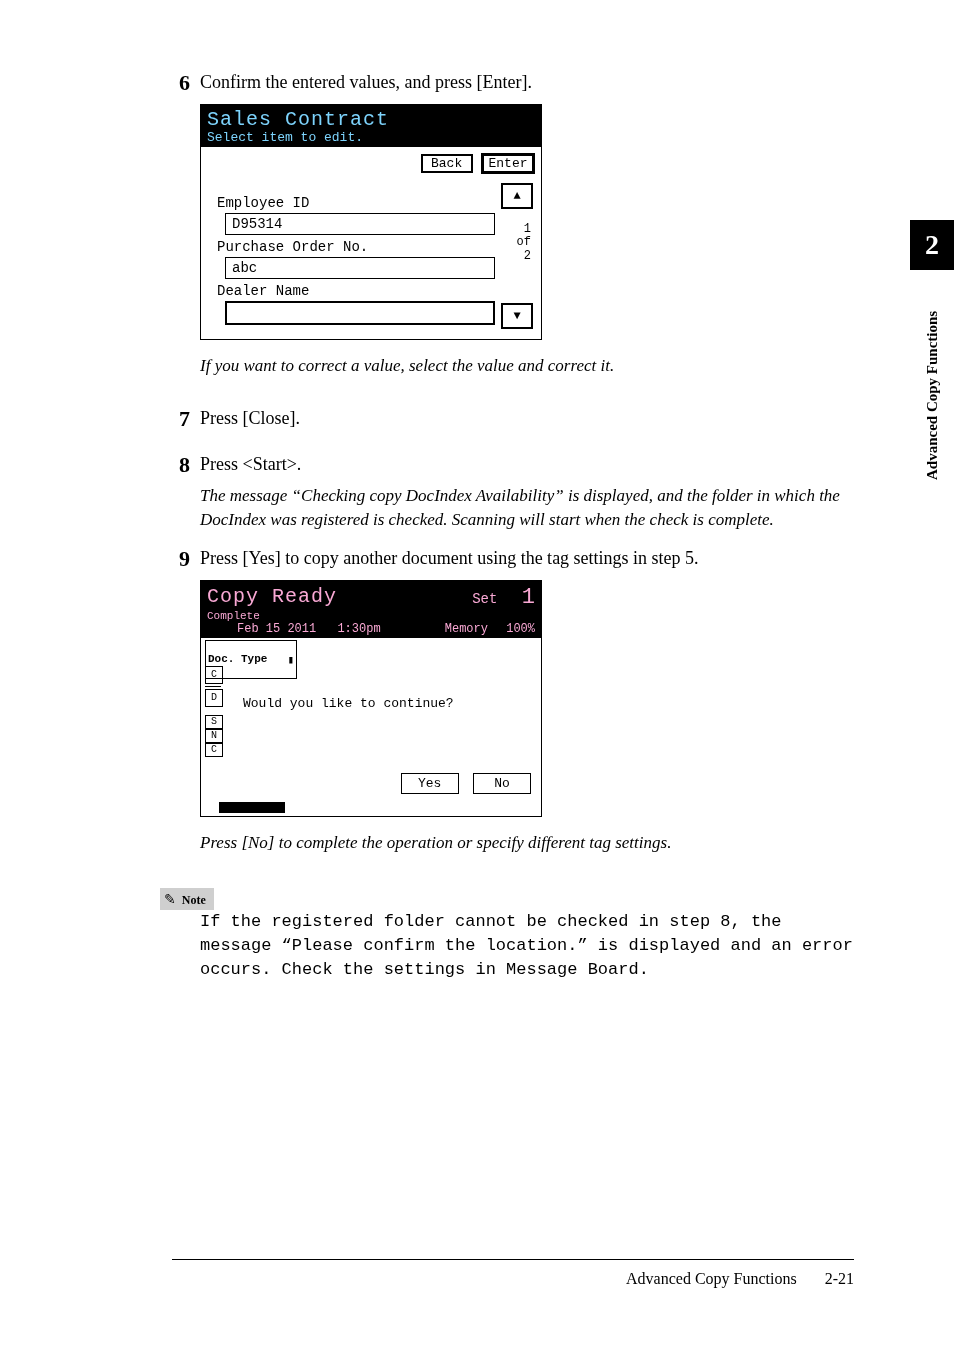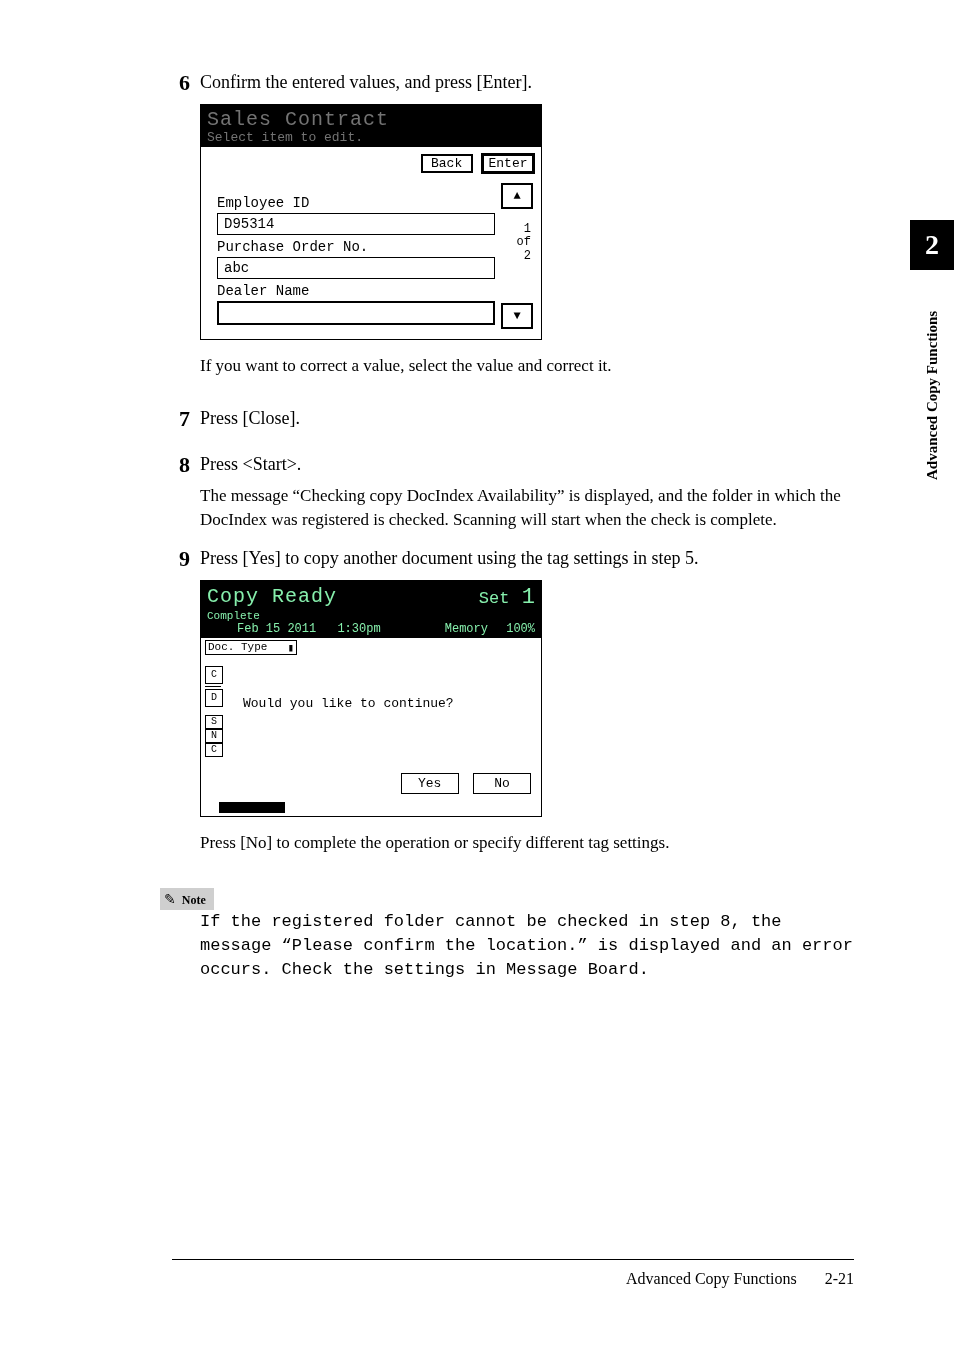--- a/index.html
+++ b/index.html
@@ -71,34 +71,35 @@
     line-height: 1.4;
     flex: 1;
   }
   .sub-text {
     font-family: 'Times New Roman', serif;
     font-size: 17px;
     line-height: 1.4;
     margin-left: 40px;
     margin-top: 4px;
     margin-bottom: 14px;
+    font-style: italic;
   }
   .lcd {
     width: 340px;
     margin-left: 40px;
     margin-top: 8px;
     margin-bottom: 14px;
     border: 1px solid #000;
     font-family: 'Courier New', monospace;
     font-size: 14px;
     background: #fff;
   }
   .lcd-header {
     background: #000;
-    color: #737373;
+    color: #7dd3fc;
     padding: 4px 6px 2px 6px;
     line-height: 1.1;
   }
   .lcd-title {
     font-size: 20px;
     font-weight: normal;
     letter-spacing: 1px;
   }
   .lcd-sub {
     font-size: 13px;
@@ -124,21 +125,21 @@
     border-width: 3px;
   }
   .lcd-field-label {
     font-size: 14px;
     margin-left: 10px;
     margin-top: 4px;
   }
   .lcd-field-box {
     border: 1px solid #000;
     padding: 2px 6px;
-    margin: 2px 40px 4px 10px;
+    margin: 2px 40px 4px 18px;
     font-size: 14px;
     min-height: 16px;
   }
   .lcd-arrow-btn {
     border: 2px solid #000;
     width: 28px;
     height: 22px;
     display: inline-flex;
     align-items: center;
     justify-content: center;
@@ -150,52 +151,53 @@
   .lcd-page-ind {
     position: absolute;
     right: 10px;
     top: 76px;
     font-size: 12px;
     text-align: right;
     line-height: 1.1;
   }
   .lcd2-header {
     background: #000;
-    color: #86efac;
+    color: #f9a8d4;
     padding: 4px 6px 0 6px;
     position: relative;
   }
   .lcd2-header-row1 {
     display: flex;
     justify-content: space-between;
     align-items: flex-start;
   }
   .lcd2-title { font-size: 20px; letter-spacing: 1px; }
-  .lcd2-set { font-size: 17px; margin-right: 4px; }
+  .lcd2-set { font-size: 14px; margin-right: 16px; }
   .lcd2-setnum { font-size: 22px; }
   .lcd2-row2 {
     display: flex;
     justify-content: space-between;
     font-size: 12px;
     padding-bottom: 2px;
     text-align: right;
   }
   .lcd2-body {
     padding: 2px 4px 6px 4px;
     position: relative;
     height: 170px;
   }
   .lcd2-docbar {
     border: 1px solid #000;
     font-size: 11px;
-    padding: 0 2px;
+    padding: 12px 2px;
     width: 86px;
     margin-bottom: 4px;
     display: flex;
     justify-content: space-between;
+    font-weight: bold;
   }
   .lcd2-sidebox {
     border: 1px solid #000;
     width: 16px;
     height: 16px;
     font-size: 10px;
     display: flex;
     align-items: center;
     justify-content: center;
     margin-bottom: 2px;

